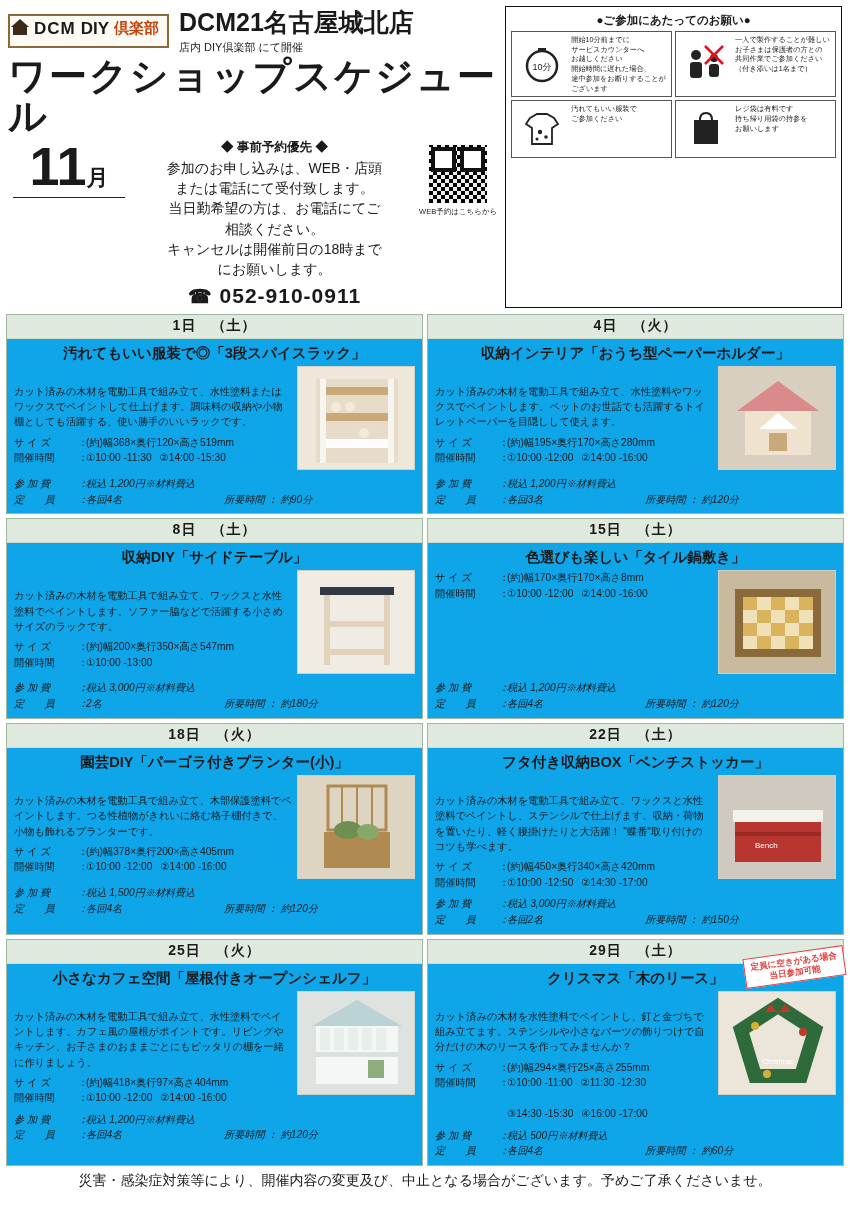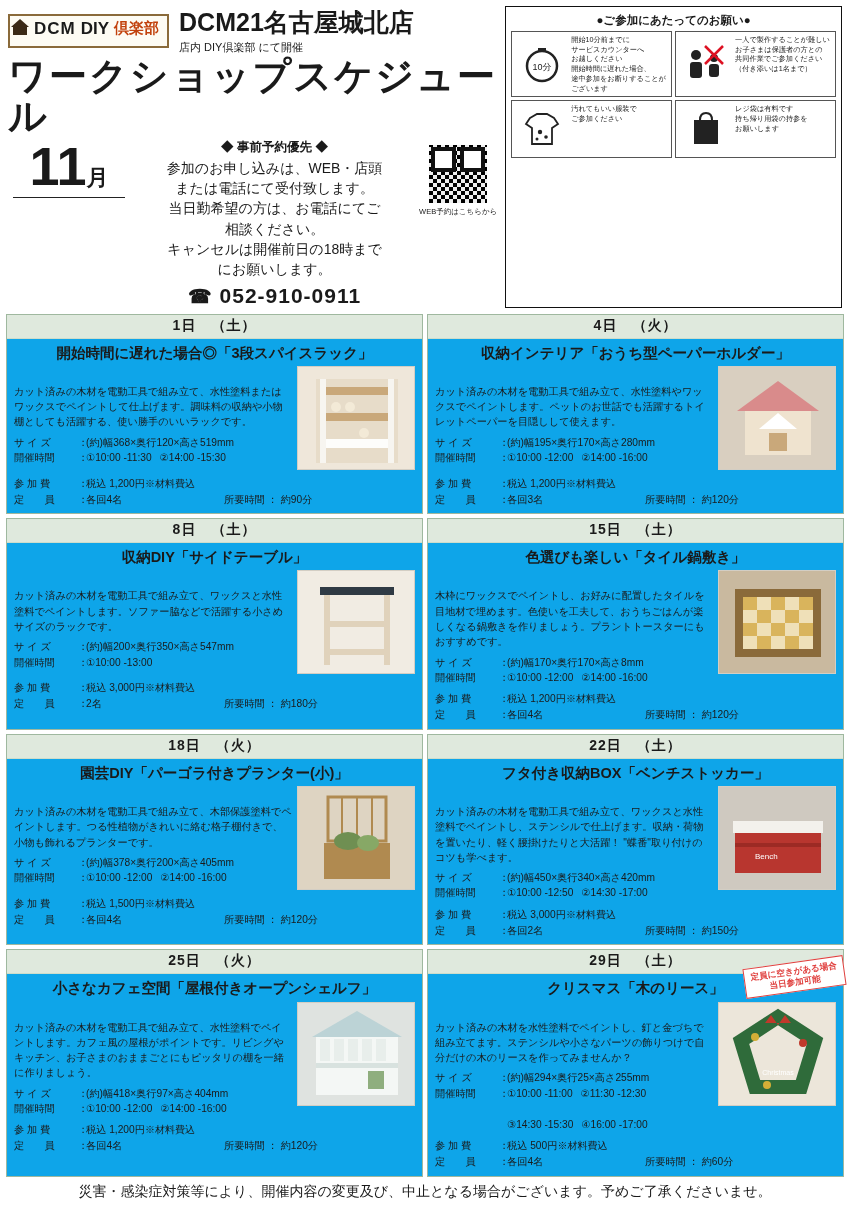--- a/index.html
+++ b/index.html
@@ -104,21 +104,21 @@
   .spec-label { width: 64px; flex: none; }
   .spec-colon { width: 8px; flex: none; }
   .spec-val { flex: 1; }
   .times { display: flex; flex-wrap: wrap; gap: 16px 8px; }
   .time { white-space: nowrap; }
   .photo {
     width: 118px; height: 104px; flex: none;
     background: #e8e4dc; border: 1px solid #d3cec4;
     position: relative; overflow: hidden;
   }
-  .card-foot { padding: 4px 7px 6px 7px; }
+  .card-foot { padding: 4px 7px 6px 7px; font-style: italic; }
   .foot-row { display: flex; font-size: 10.2px; line-height: 1.55; }
   .foot-left { width: 210px; display: flex; }
   .foot-right { flex: 1; }
   .small-note { font-size: 10px; }
   .ribbon {
     position: absolute; top: 12px; right: -2px;
     background: #fff; border: 1px solid #e0413f; color: #e0413f;
     font-size: 8.6px; font-weight: bold; line-height: 1.3;
     padding: 3px 6px; transform: rotate(-8deg); text-align: center;
     z-index: 5;
@@ -228,21 +228,21 @@
 お願いします</div>
       </div>
     </div>
   </div>
 </div>
 
 <div class="grid" id="grid">
     <div class="card">
 
     <div class="card-date">1日　（土）</div>
-    <div class="card-title">開始時間に遅れた場合◎「3段スパイスラック」</div>
+    <div class="card-title">汚れてもいい服装で◎「3段スパイスラック」</div>
     <div class="card-body">
       <div class="card-text">
         <div class="desc">カット済みの木材を電動工具で組み立て、水性塗料またはワックスでペイントして仕上げます。調味料の収納や小物棚としても活躍する、使い勝手のいいラックです。</div>
         <div class="spec-row">
           <span class="spec-label">サ イ ズ</span>
           <span class="spec-colon">：</span>
           <span class="spec-val">(約)幅368×奥行120×高さ519mm</span>
         </div>
         <div class="spec-row">
           <span class="spec-label">開催時間</span>
@@ -392,21 +392,20 @@
         </span>
       </div>
     </div>
     </div>
     <div class="card">
 
     <div class="card-date">15日　（土）</div>
     <div class="card-title">色選びも楽しい「タイル鍋敷き」</div>
     <div class="card-body">
       <div class="card-text">
-        <div class="desc">木枠にワックスでペイントし、お好みに配置したタイルを目地材で埋めます。色使いを工夫して、おうちごはんが楽しくなる鍋敷きを作りましょう。プラントトースターにもおすすめです。</div>
         <div class="spec-row">
           <span class="spec-label">サ イ ズ</span>
           <span class="spec-colon">：</span>
           <span class="spec-val">(約)幅170×奥行170×高さ8mm</span>
         </div>
         <div class="spec-row">
           <span class="spec-label">開催時間</span>
           <span class="spec-colon">：</span>
           <span class="spec-val times">
               <span class="time">①10:00 -12:00</span>

